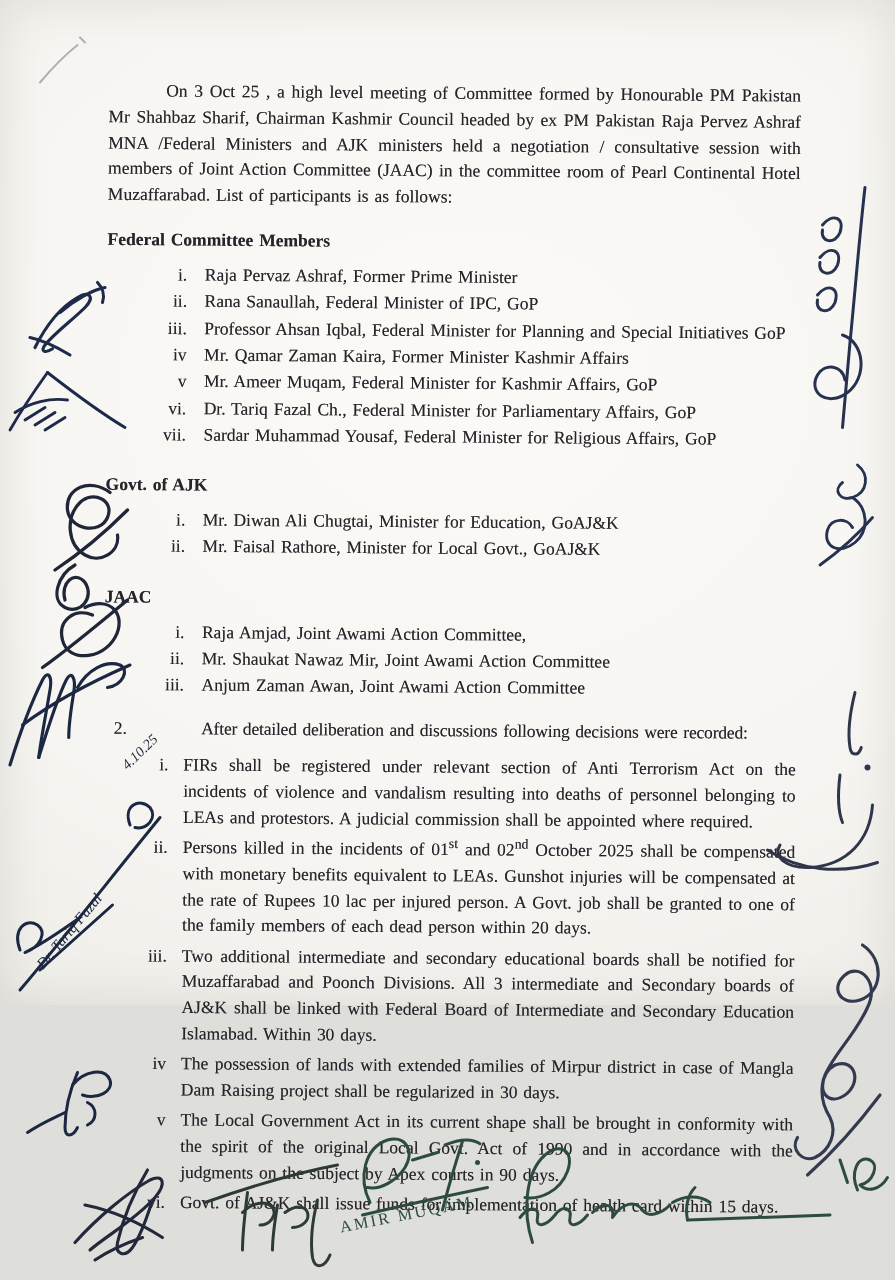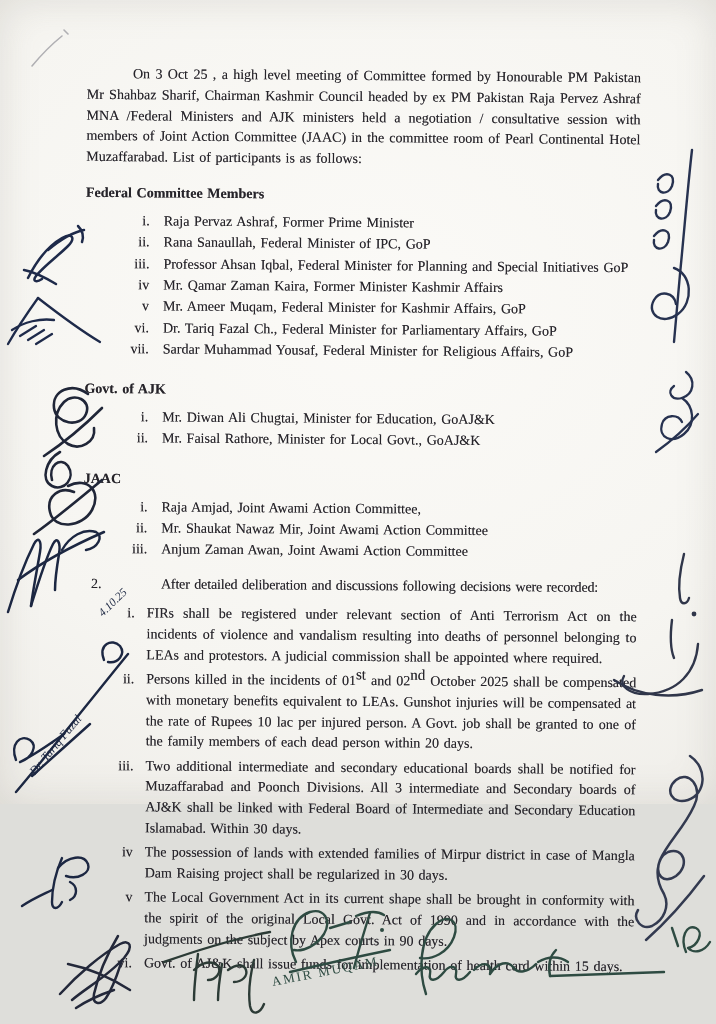--- a/index.html
+++ b/index.html
@@ -28,21 +28,21 @@
   .plist{margin:0 0 2px 0;}
   .row{display:flex;align-items:flex-start;margin:0 0 0.6px 0;}
   .num{flex:0 0 64px;text-align:right;padding-right:14px;box-sizing:content-box;}
   .txt{flex:1;}
   .para2{display:flex;margin:14px 0 8px 0;}
   .p2num{flex:0 0 18px;margin-left:8px;}
   .p2txt{flex:1;padding-left:52px;white-space:nowrap;letter-spacing:-0.15px;}
   .dlist .row{margin-bottom:3.5px;}
   .dlist .num{flex:0 0 52px;padding-right:12px;}
   .dlist .txt{text-align:justify;}
-  .sup{font-size:15px;vertical-align:super;line-height:0;}
+  .sup{font-size:11px;vertical-align:super;line-height:0;}
   .sig{position:absolute;pointer-events:none;}
   .sig path{fill:none;stroke-linecap:round;stroke-linejoin:round;}
   .hw{
     position:absolute;font-family:"Liberation Serif", serif;font-style:italic;
     color:#1c2742;pointer-events:none;white-space:nowrap;
   }
 </style>
 </head>
 <body>
 

